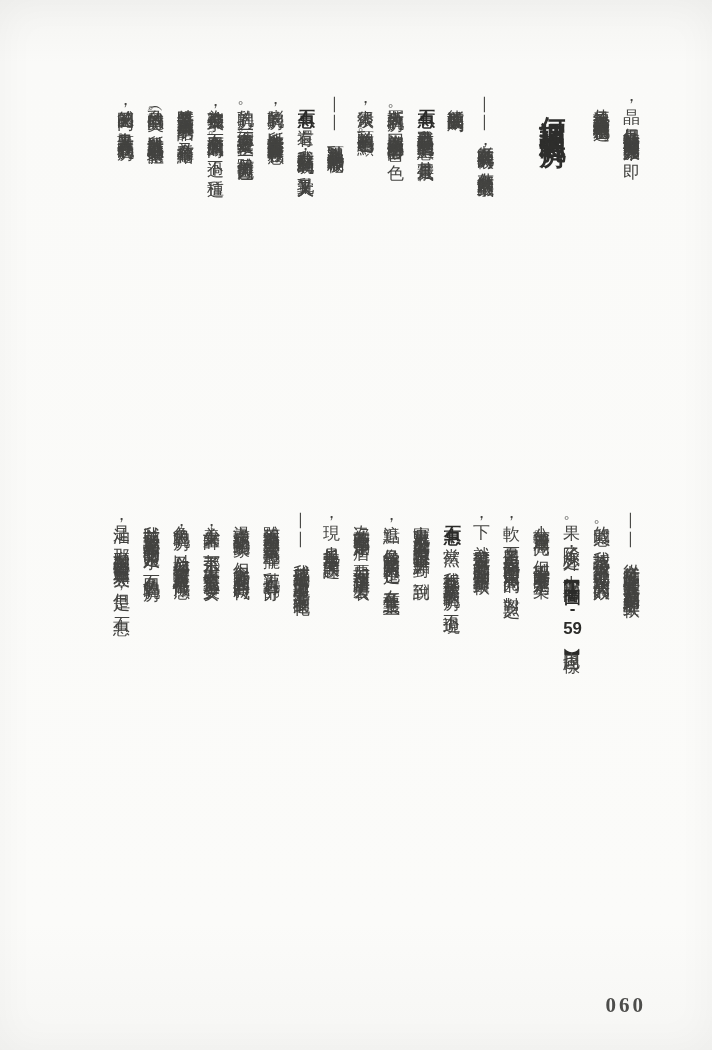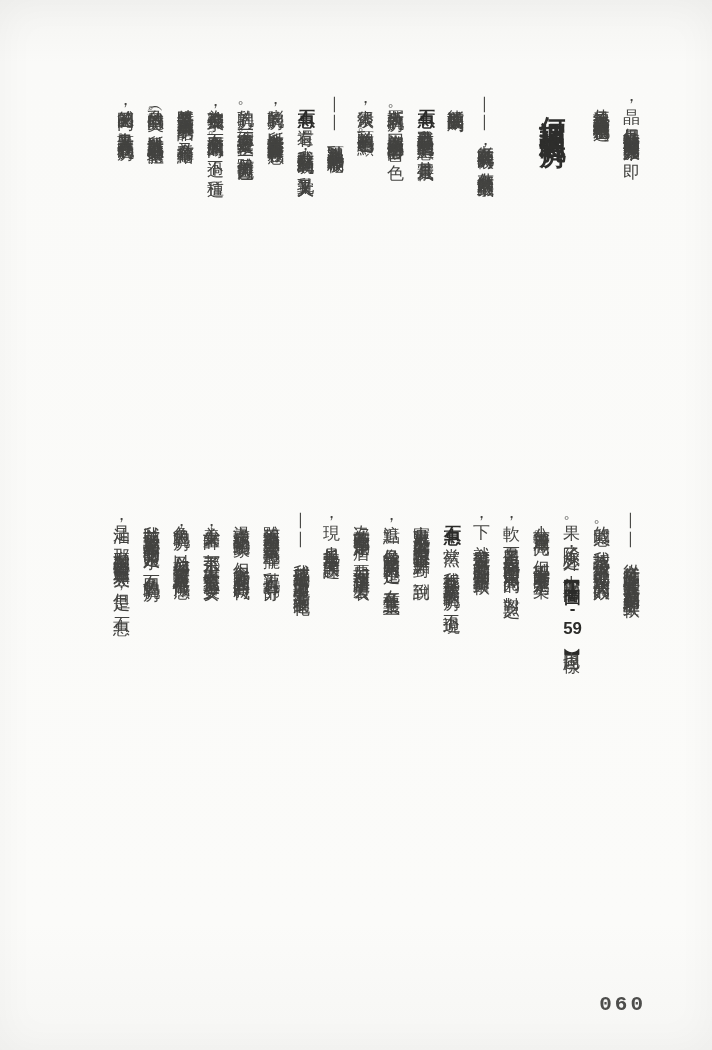--- a/index.html
+++ b/index.html
@@ -43,21 +43,21 @@
     font-weight: bold;
     font-family: "Liberation Sans", "DejaVu Sans", sans-serif;
     color: #2b2b29;
   }
   .u { text-orientation: upright; }
   .c { text-combine-upright: all; }
   .page-number {
     position: absolute;
     top: 993px;
     right: 66px;
-    font-family: Liberation Mono, monospace;
+    font-family: Liberation Serif, serif;
     font-weight: bold;
     font-size: 21px;
     letter-spacing: 3px;
     color: #4d4d4b;
   }
 </style>
 </head>
 <body>
 
 <div class="page">

